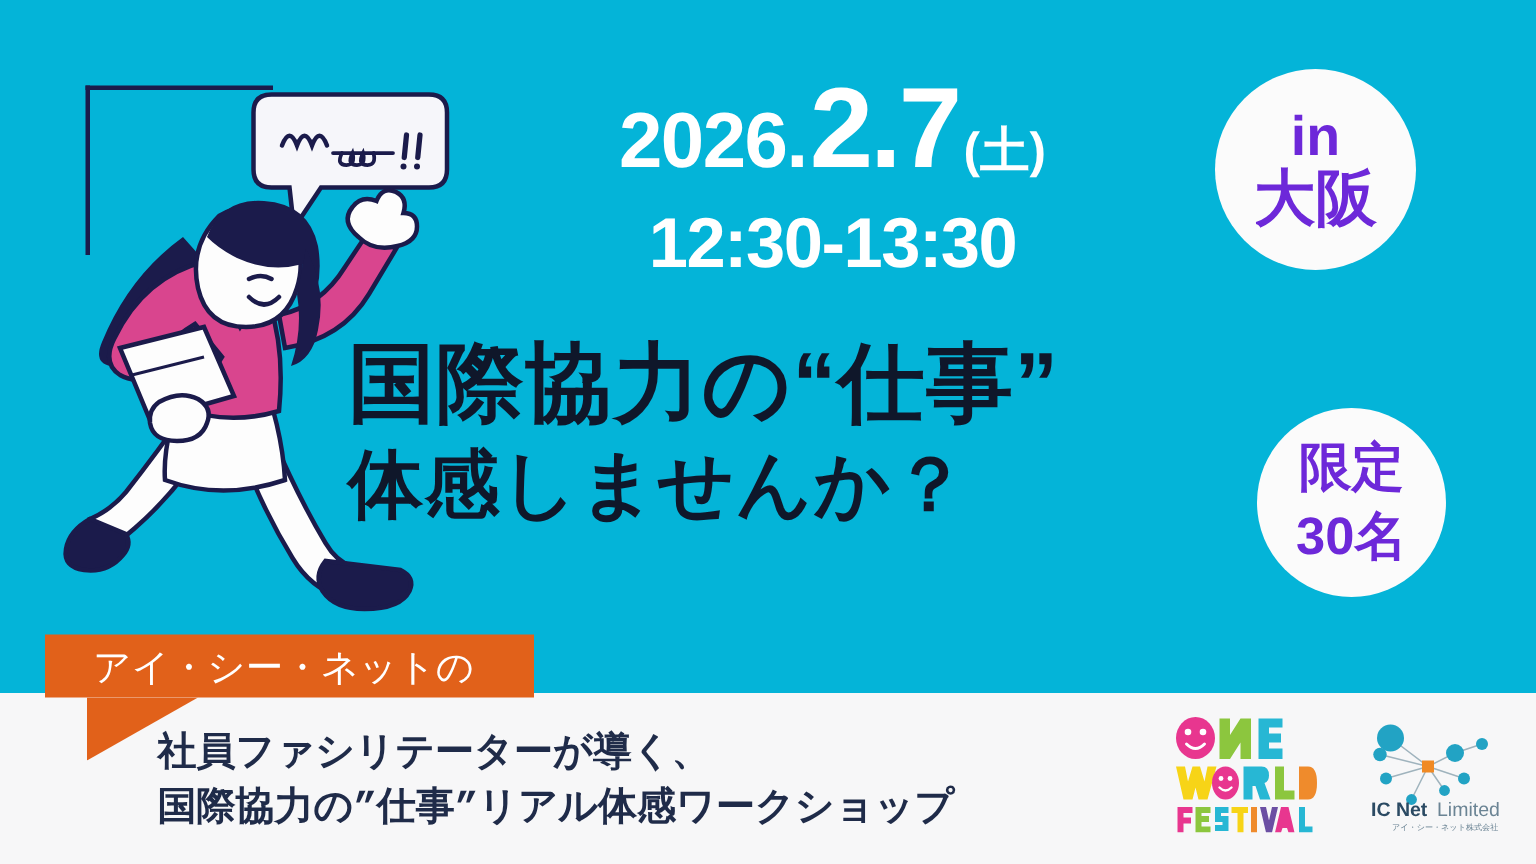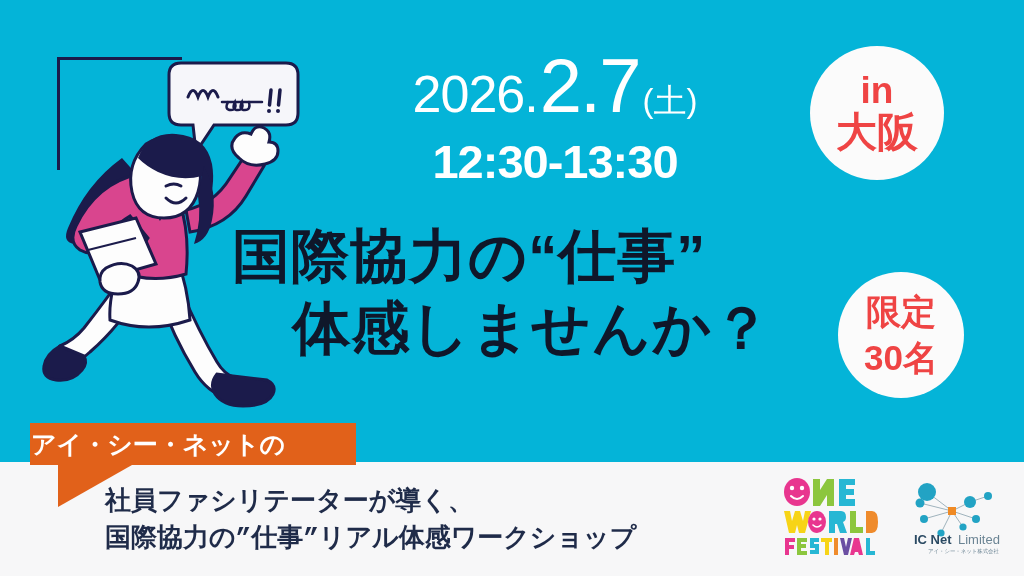--- a/index.html
+++ b/index.html
@@ -18,54 +18,54 @@
     border-left:3px solid #1b1b4b;border-top:3px solid #1b1b4b;
     pointer-events:none;}
 
   
   .illus{position:absolute;left:18px;top:40px;width:300px;height:370px;}
   .illus svg{display:block;width:100%;height:100%;overflow:visible;}
 
   
   .datewrap{position:absolute;left:330px;top:48px;width:450px;text-align:center;color:#ffffff;}
   .dateline1{
-    line-height:1;white-space:nowrap;font-weight:400;
+    line-height:1;white-space:nowrap;font-weight:700;
     display:flex;align-items:baseline;justify-content:center;
   }
   .d-year{font-size:52px;letter-spacing:-1px;}
   .d-day{font-size:76px;letter-spacing:-2px;margin-left:2px;}
   .d-dow{font-size:33px;margin-left:3px;}
   .dateline2{font-size:47px;font-weight:700;line-height:1;margin-top:14px;letter-spacing:-1px;}
 
   
   .headline{position:absolute;left:232px;top:222px;width:600px;color:#0f172a;
     font-weight:700;line-height:1.18;letter-spacing:1px;}
   .hl-1{font-size:58px;}
-  .hl-2{font-size:58px;margin-top:4px;text-align:center;}
+  .hl-2{font-size:50px;margin-top:4px;}
 
   
   .badge{position:absolute;border-radius:50%;background:#fbfbfb;
     display:flex;flex-direction:column;align-items:center;justify-content:center;
-    color:#ef4444;font-weight:700;line-height:1.04;text-align:left;}
+    color:#6d28d9;font-weight:700;line-height:1.04;text-align:left;}
   .badge-osaka{left:810px;top:46px;width:134px;height:134px;}
   .badge-osaka .b-l1{font-size:37px;}
   .badge-osaka .b-l2{font-size:41px;margin-top:1px;}
   .badge-limit{left:838px;top:272px;width:126px;height:126px;}
   .badge-limit .b-l1{font-size:35px;}
   .badge-limit .b-l2{font-size:35px;margin-top:10px;}
 
   
   .panel{position:absolute;left:0;top:462px;width:1024px;height:114px;background:#f7f7f8;}
 
   
   .ribbon{position:absolute;left:30px;top:423px;height:42px;width:326px;
     background:#e1611a;z-index:4;
     display:flex;align-items:center;}
-  .ribbon-label{color:#ffffff;font-size:25px;font-weight:700;
-    letter-spacing:0px;padding-left:1px;white-space:nowrap;}
+  .ribbon-label{color:#ffffff;font-size:25px;font-weight:400;
+    letter-spacing:0px;padding-left:32px;white-space:nowrap;}
   .ribbon-tail{position:absolute;left:58px;top:465px;width:74px;height:42px;z-index:4;}
 
   
   .lead{position:absolute;left:105px;top:484px;color:#1f2b49;
     font-size:26px;font-weight:700;line-height:1.42;letter-spacing:0px;font-family:Liberation Mono, monospace;}
 
   
   .logo-owf{position:absolute;left:782px;top:477px;width:96px;height:78px;}
   .logo-icnet{position:absolute;left:900px;top:474px;width:112px;height:82px;text-align:right;}
   .logo-owf svg,.logo-icnet svg{display:block;width:100%;height:100%;}

